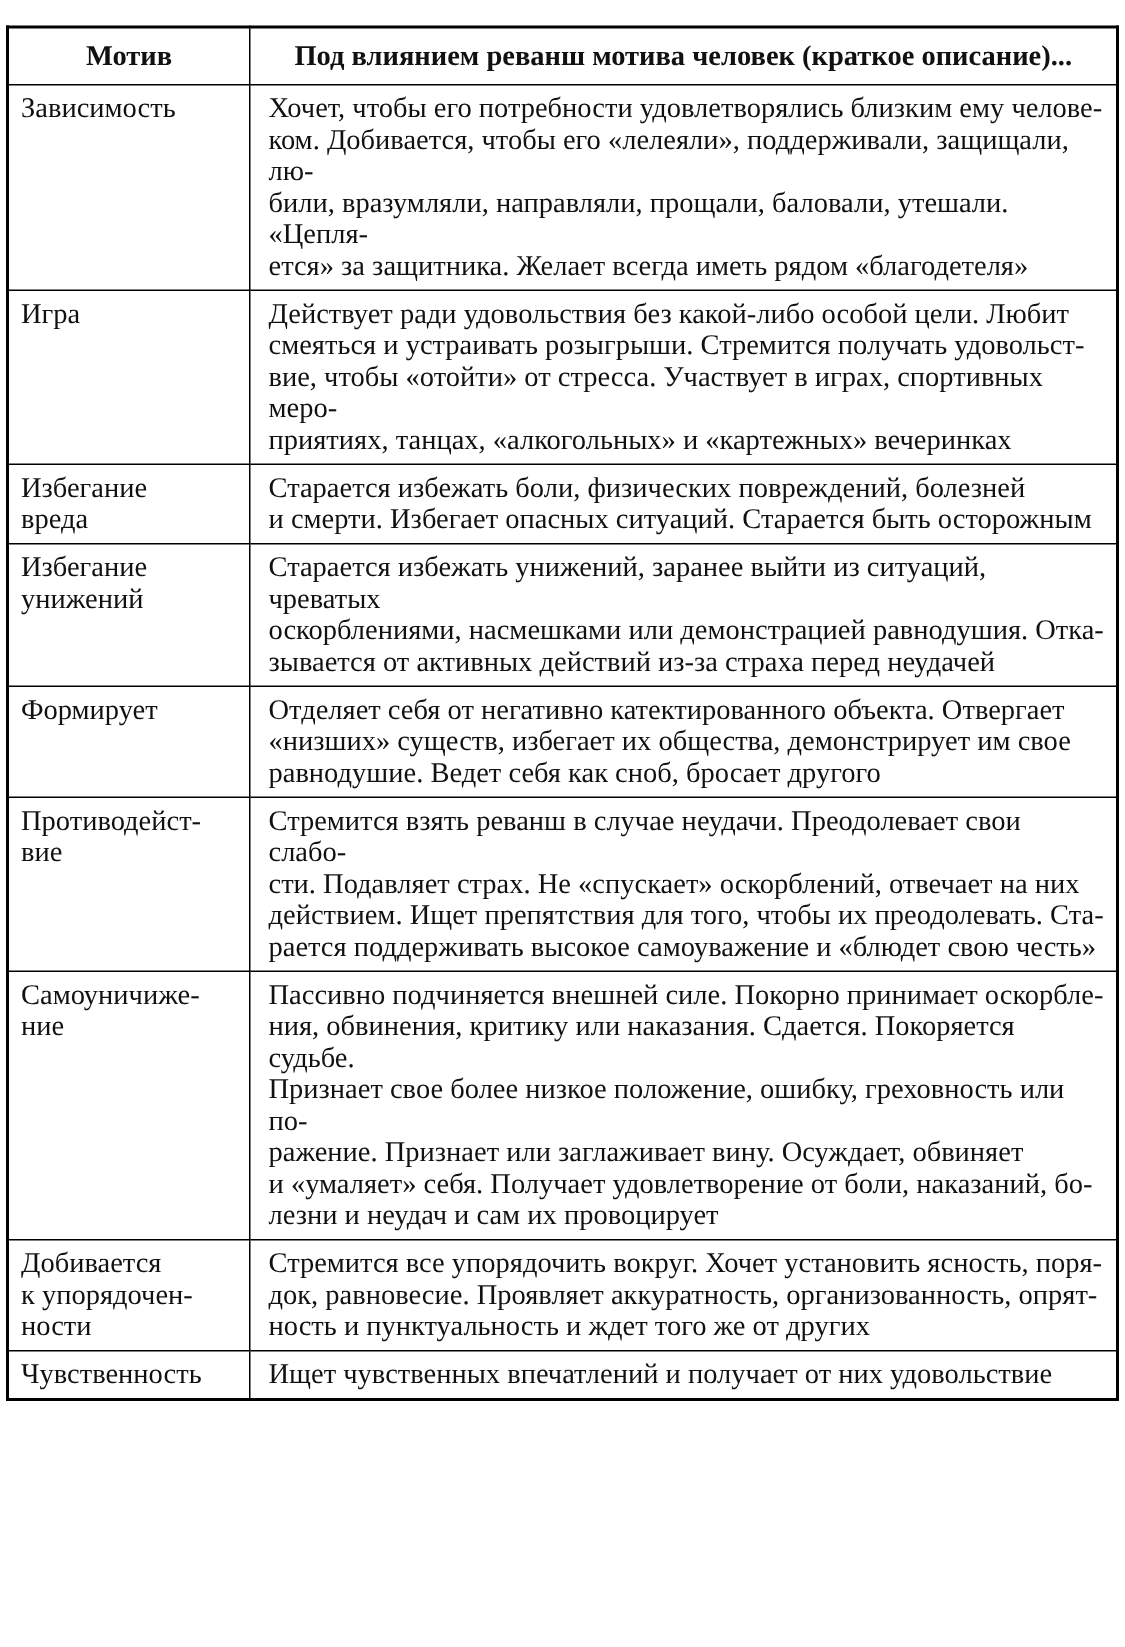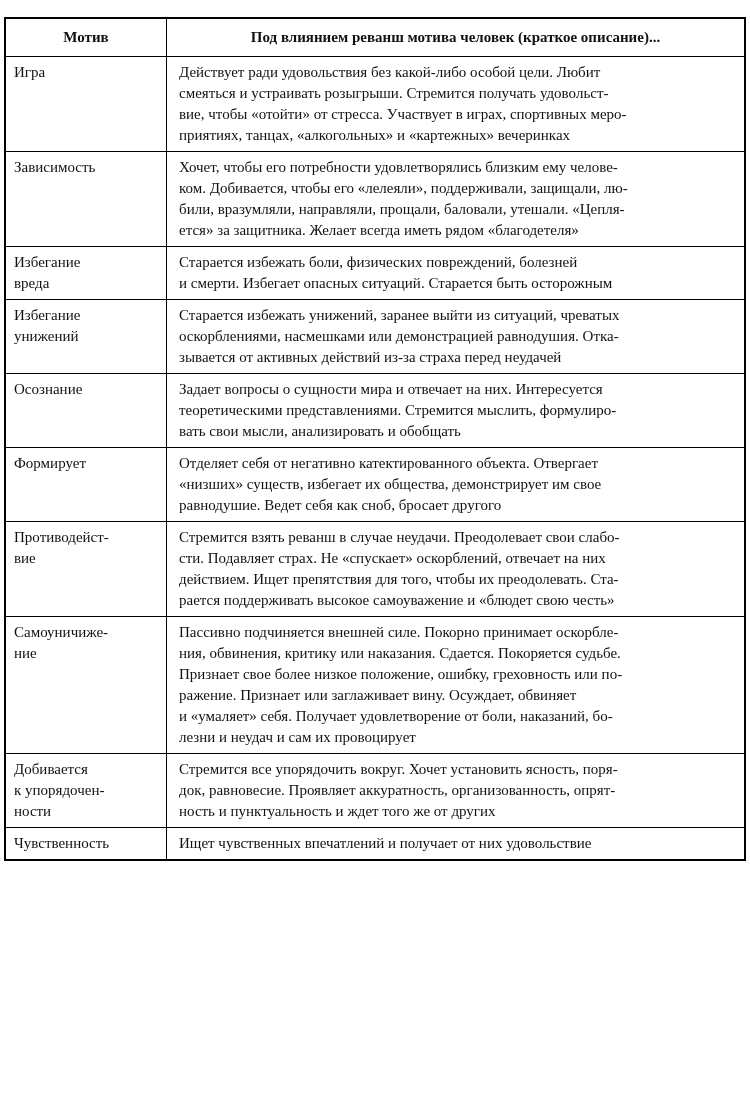--- a/index.html
+++ b/index.html
@@ -18,21 +18,21 @@
     left: 4px;
     width: 742px;
     border-collapse: collapse;
     border: 2px solid #000000;
     table-layout: fixed;
   }
   table.motives th,
   table.motives td {
     border: 1px solid #000000;
     vertical-align: top;
-    font-size: 15px;
+    font-size: 19px;
     line-height: 21px;
     white-space: pre-line;
     overflow: hidden;
   }
   thead th {
     border-bottom: 2px solid #000000;
     font-weight: bold;
     text-align: center;
     font-size: 17px;
     line-height: 20px;
@@ -49,51 +49,45 @@
 <div class="page">
   <table class="motives">
     <thead>
       <tr>
         <th class="col-motive">Мотив</th>
         <th class="col-desc">Под влиянием реванш мотива человек (краткое описание)...</th>
       </tr>
     </thead>
     <tbody>
         <tr>
+          <td class="motive">Зависимость</td>
+          <td class="desc">Хочет, чтобы его потребности удовлетворялись близким ему челове-
+ком. Добивается, чтобы его «лелеяли», поддерживали, защищали, лю-
+били, вразумляли, направляли, прощали, баловали, утешали. «Цепля-
+ется» за защитника. Желает всегда иметь рядом «благодетеля»</td>
+        </tr>
+        <tr>
           <td class="motive">Игра</td>
           <td class="desc">Действует ради удовольствия без какой-либо особой цели. Любит
 смеяться и устраивать розыгрыши. Стремится получать удовольст-
 вие, чтобы «отойти» от стресса. Участвует в играх, спортивных меро-
 приятиях, танцах, «алкогольных» и «картежных» вечеринках</td>
-        </tr>
-        <tr>
-          <td class="motive">Зависимость</td>
-          <td class="desc">Хочет, чтобы его потребности удовлетворялись близким ему челове-
-ком. Добивается, чтобы его «лелеяли», поддерживали, защищали, лю-
-били, вразумляли, направляли, прощали, баловали, утешали. «Цепля-
-ется» за защитника. Желает всегда иметь рядом «благодетеля»</td>
         </tr>
         <tr>
           <td class="motive">Избегание
 вреда</td>
           <td class="desc">Старается избежать боли, физических повреждений, болезней
 и смерти. Избегает опасных ситуаций. Старается быть осторожным</td>
         </tr>
         <tr>
           <td class="motive">Избегание
 унижений</td>
           <td class="desc">Старается избежать унижений, заранее выйти из ситуаций, чреватых
 оскорблениями, насмешками или демонстрацией равнодушия. Отка-
 зывается от активных действий из-за страха перед неудачей</td>
-        </tr>
-        <tr>
-          <td class="motive">Осознание</td>
-          <td class="desc">Задает вопросы о сущности мира и отвечает на них. Интересуется
-теоретическими представлениями. Стремится мыслить, формулиро-
-вать свои мысли, анализировать и обобщать</td>
         </tr>
         <tr>
           <td class="motive">Формирует</td>
           <td class="desc">Отделяет себя от негативно катектированного объекта. Отвергает
 «низших» существ, избегает их общества, демонстрирует им свое
 равнодушие. Ведет себя как сноб, бросает другого</td>
         </tr>
         <tr>
           <td class="motive">Противодейст-
 вие</td>

